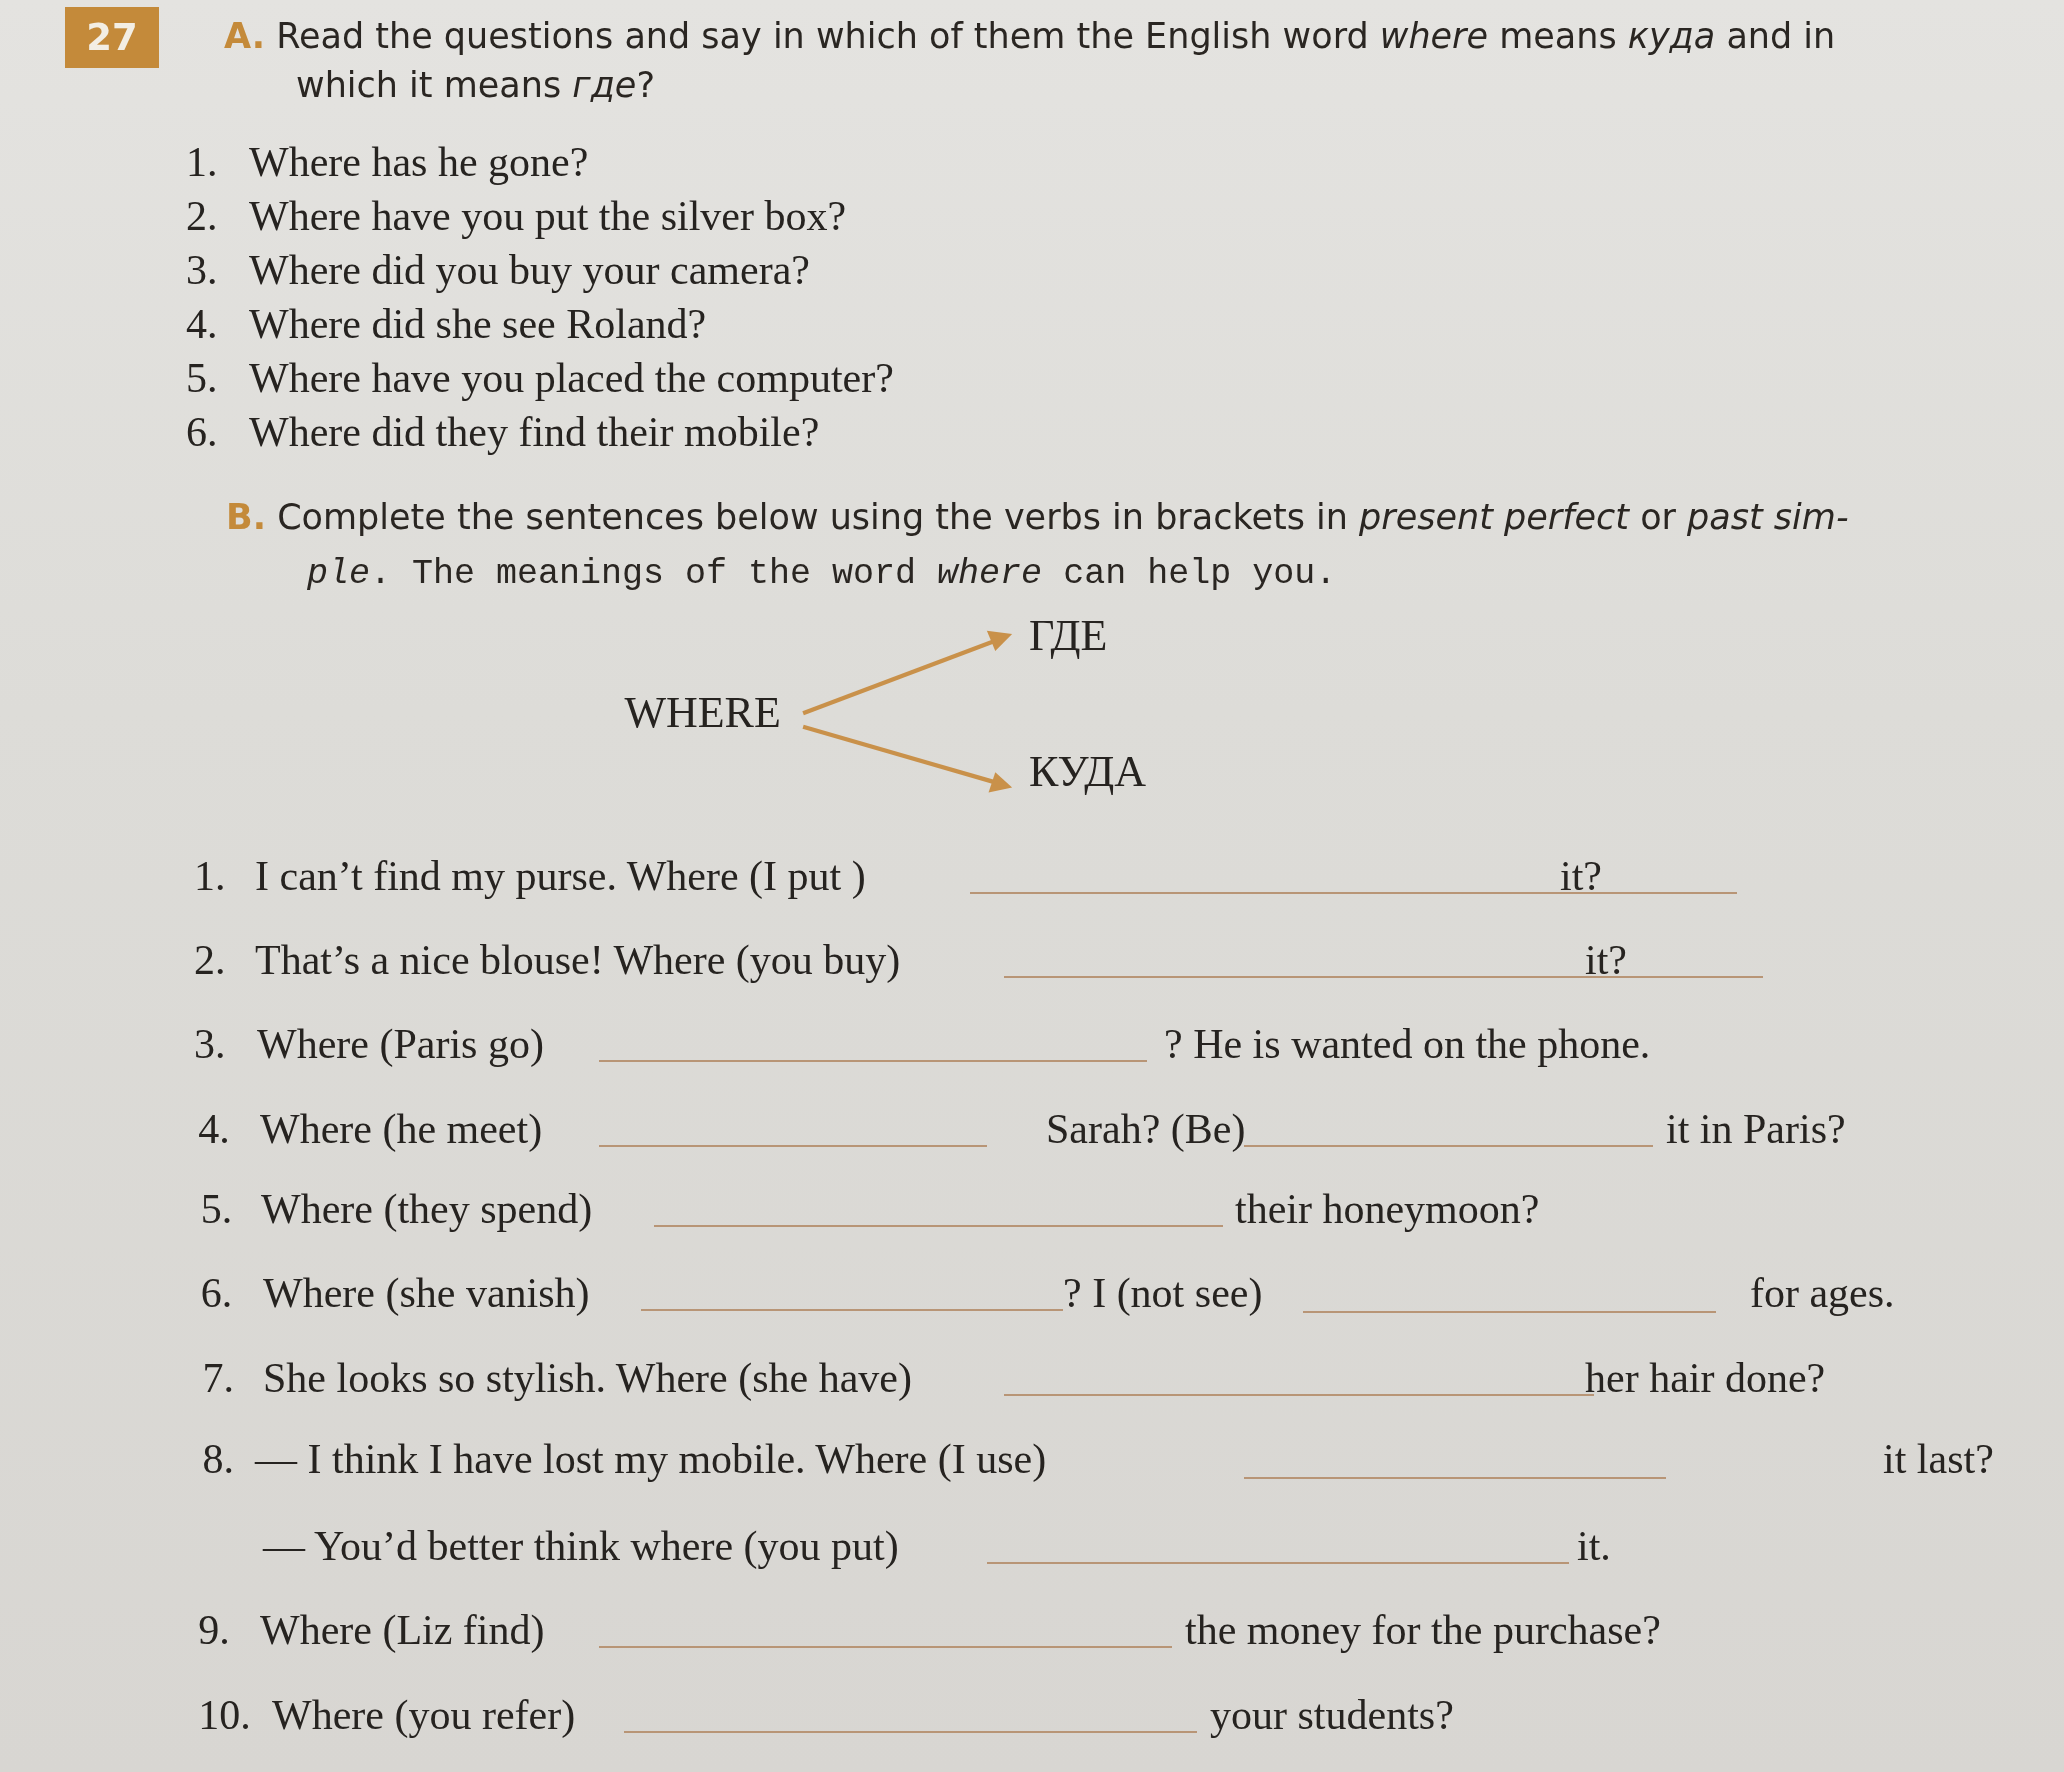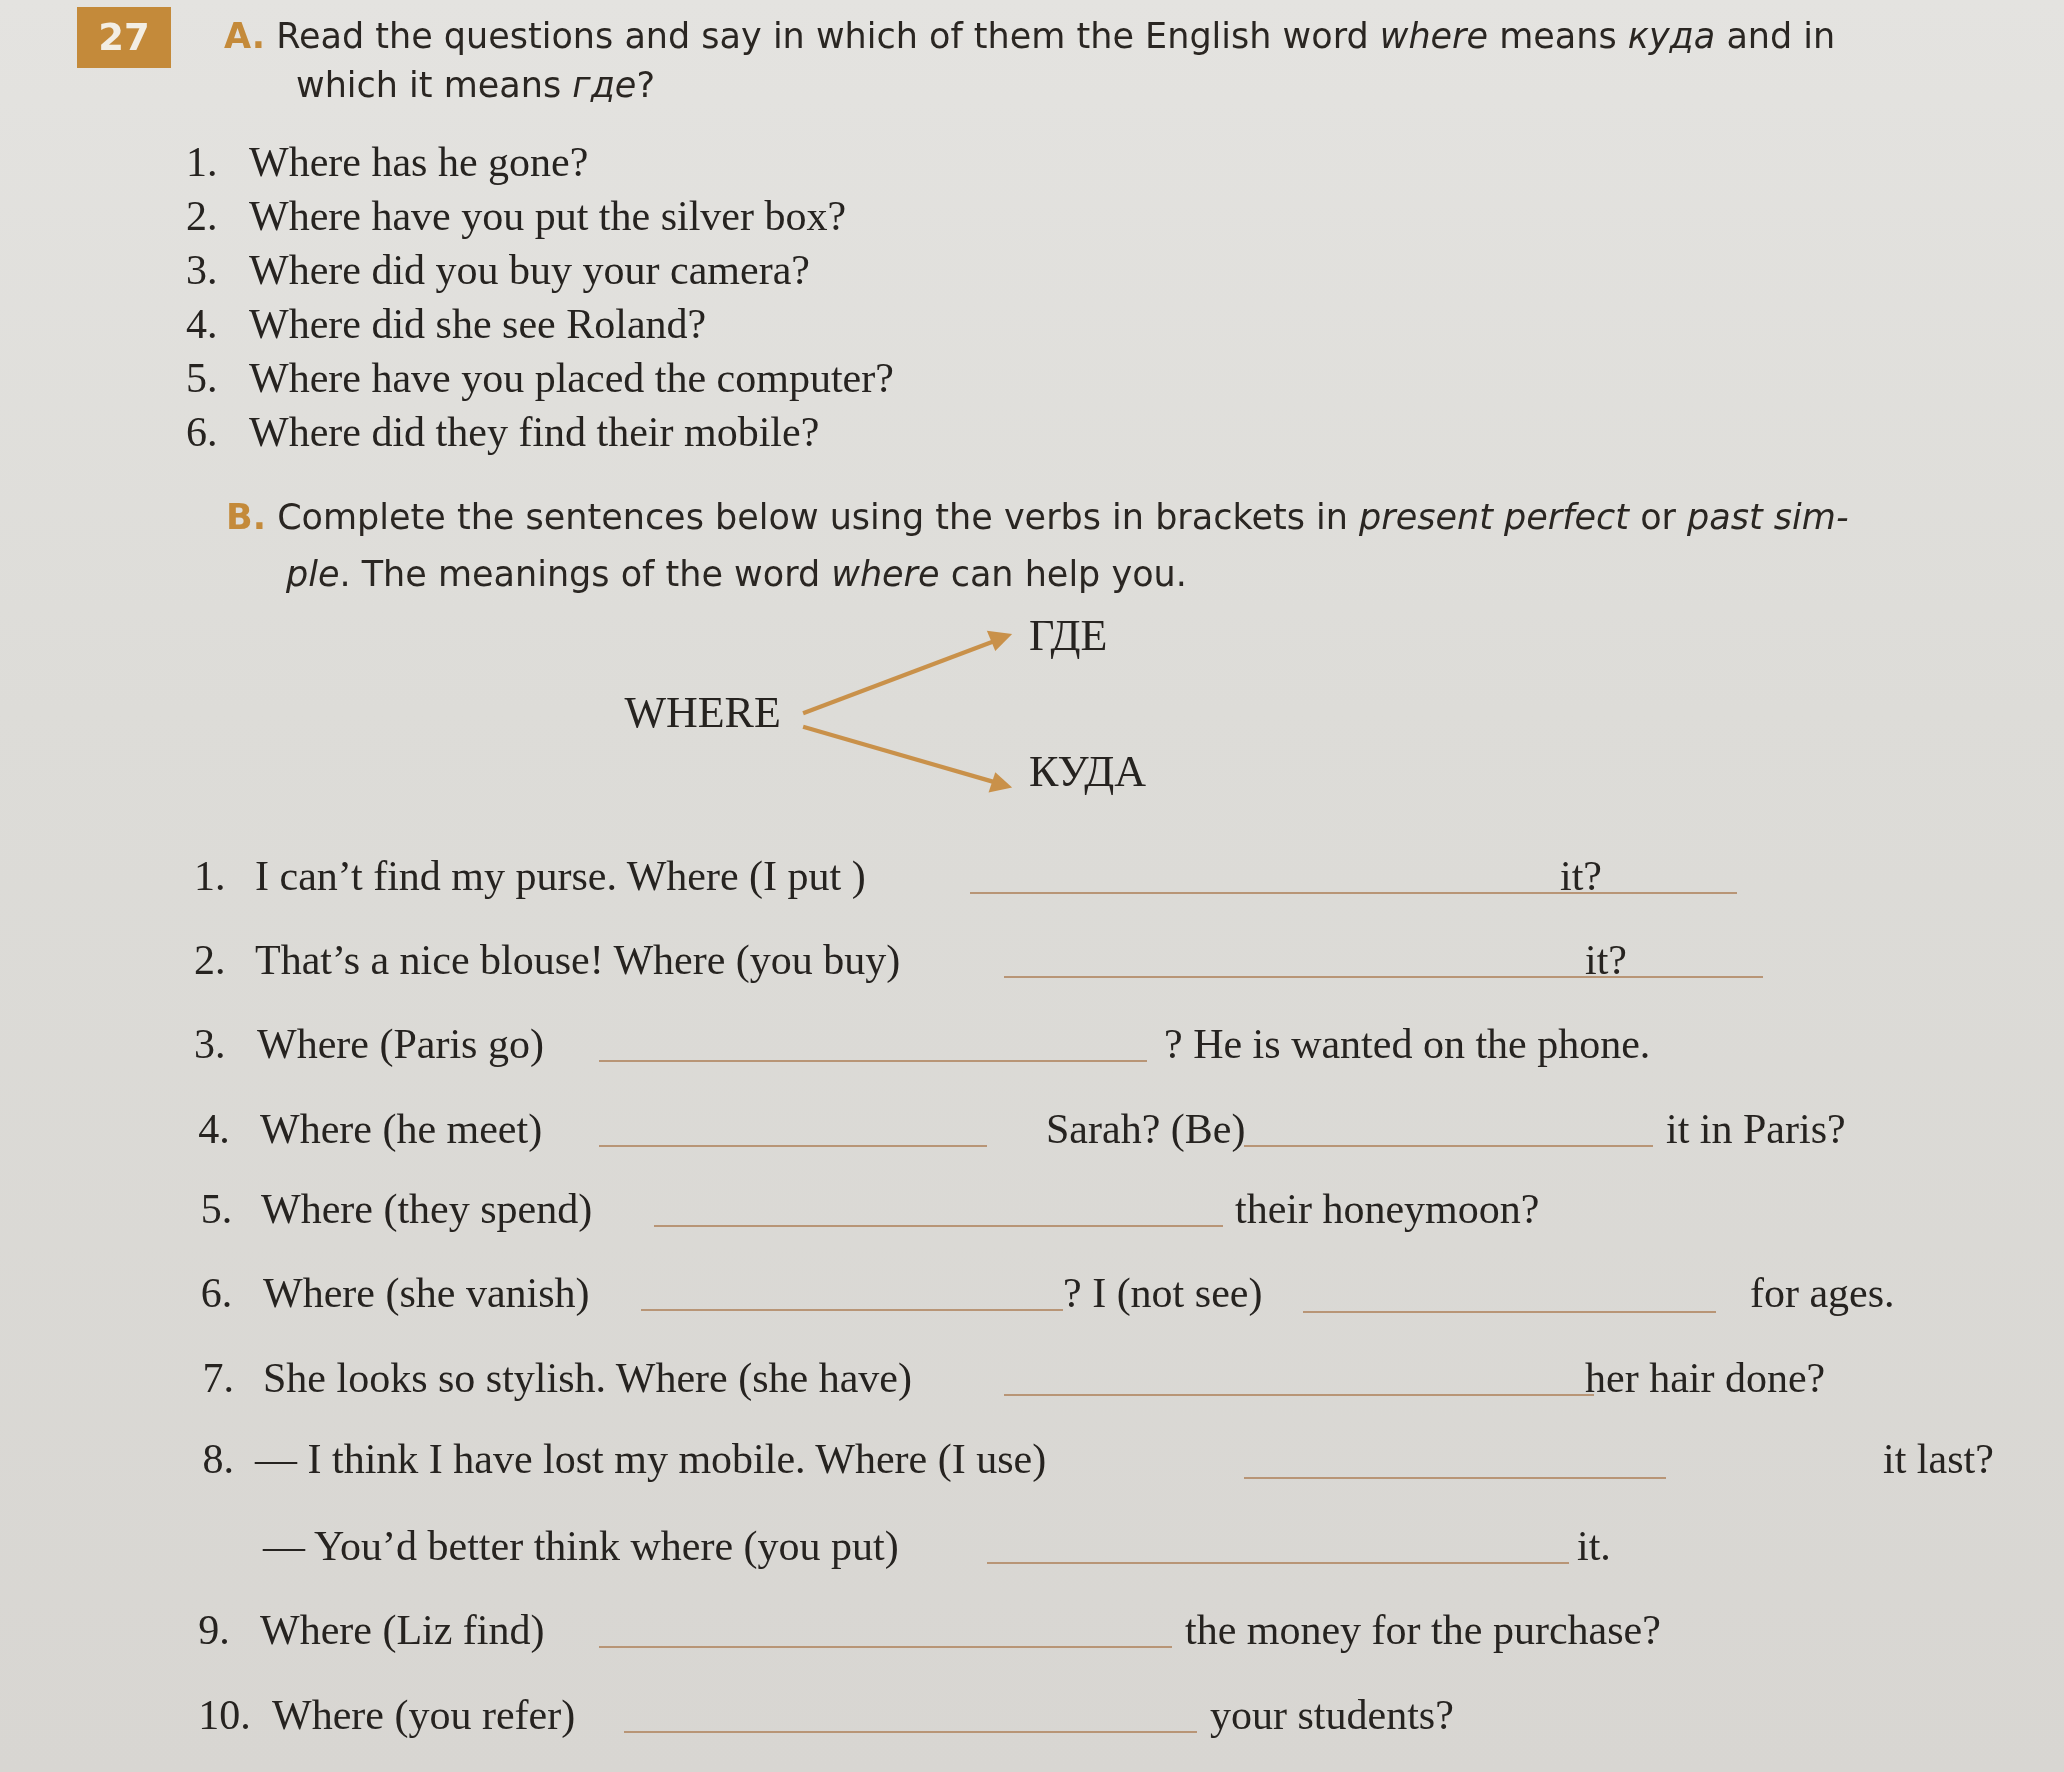--- a/index.html
+++ b/index.html
@@ -4,21 +4,21 @@
 <style>
   html, body { margin: 0; padding: 0; }
   body {
     width: 2064px; height: 1773px; overflow: hidden;
     background: linear-gradient(180deg, #e4e3e0 0%, #dddcd8 40%, #d8d6d2 100%);
     color: #262320;
     position: relative;
   }
 
   .badge {
-    position: absolute; left: 77px; top: 6.7px; width: 94px; height: 61px;
+    position: absolute; left: 65px; top: 6.7px; width: 94px; height: 61px;
     background: #c48a3a; color: #f3eee4;
     font-family: "DejaVu Sans", sans-serif; font-weight: bold; font-size: 37px;
     display: flex; align-items: center; justify-content: center;
   }
   .sec-letter { color: #c48a3a; font-weight: bold; }
   .instr {
     position: absolute; font-family: "DejaVu Sans", sans-serif;
     font-size: 35px; line-height: 49px; color: #2a2622; margin-left: 40px;
   }
   .instr em { font-style: italic; }
@@ -78,21 +78,21 @@
   <li>
       <span class="num">6.</span>
       <span>Where did they find their mobile?</span>
     </li>
 </ul>
 
 <div class="instr" style="left:186px; top:493px;">
   <span class="sec-letter">B.</span>
   <span>Complete the sentences below using the verbs in brackets in </span><em>present perfect</em><span> or </span><em>past sim-</em>
 </div>
-<div class="instr" style="left:246px; top:550px;">
+<div class="instr" style="left:267px; top:550px;font-family:Liberation Mono, monospace;">
   <em>ple</em><span>. The meanings of the word </span><em>where</em><span> can help you.</span>
 </div>
 
 <div class="diagram">
   <svg width="590" height="194" viewBox="0 0 700 230">
     <line x1="222" y1="126" x2="450" y2="40" stroke="#c9914a" stroke-width="5"></line>
     <polygon points="470,32 440,28 450,52" fill="#c9914a"></polygon>
     <line x1="222" y1="142" x2="450" y2="208" stroke="#c9914a" stroke-width="5"></line>
     <polygon points="470,214 450,196 442,220" fill="#c9914a"></polygon>
   </svg>

